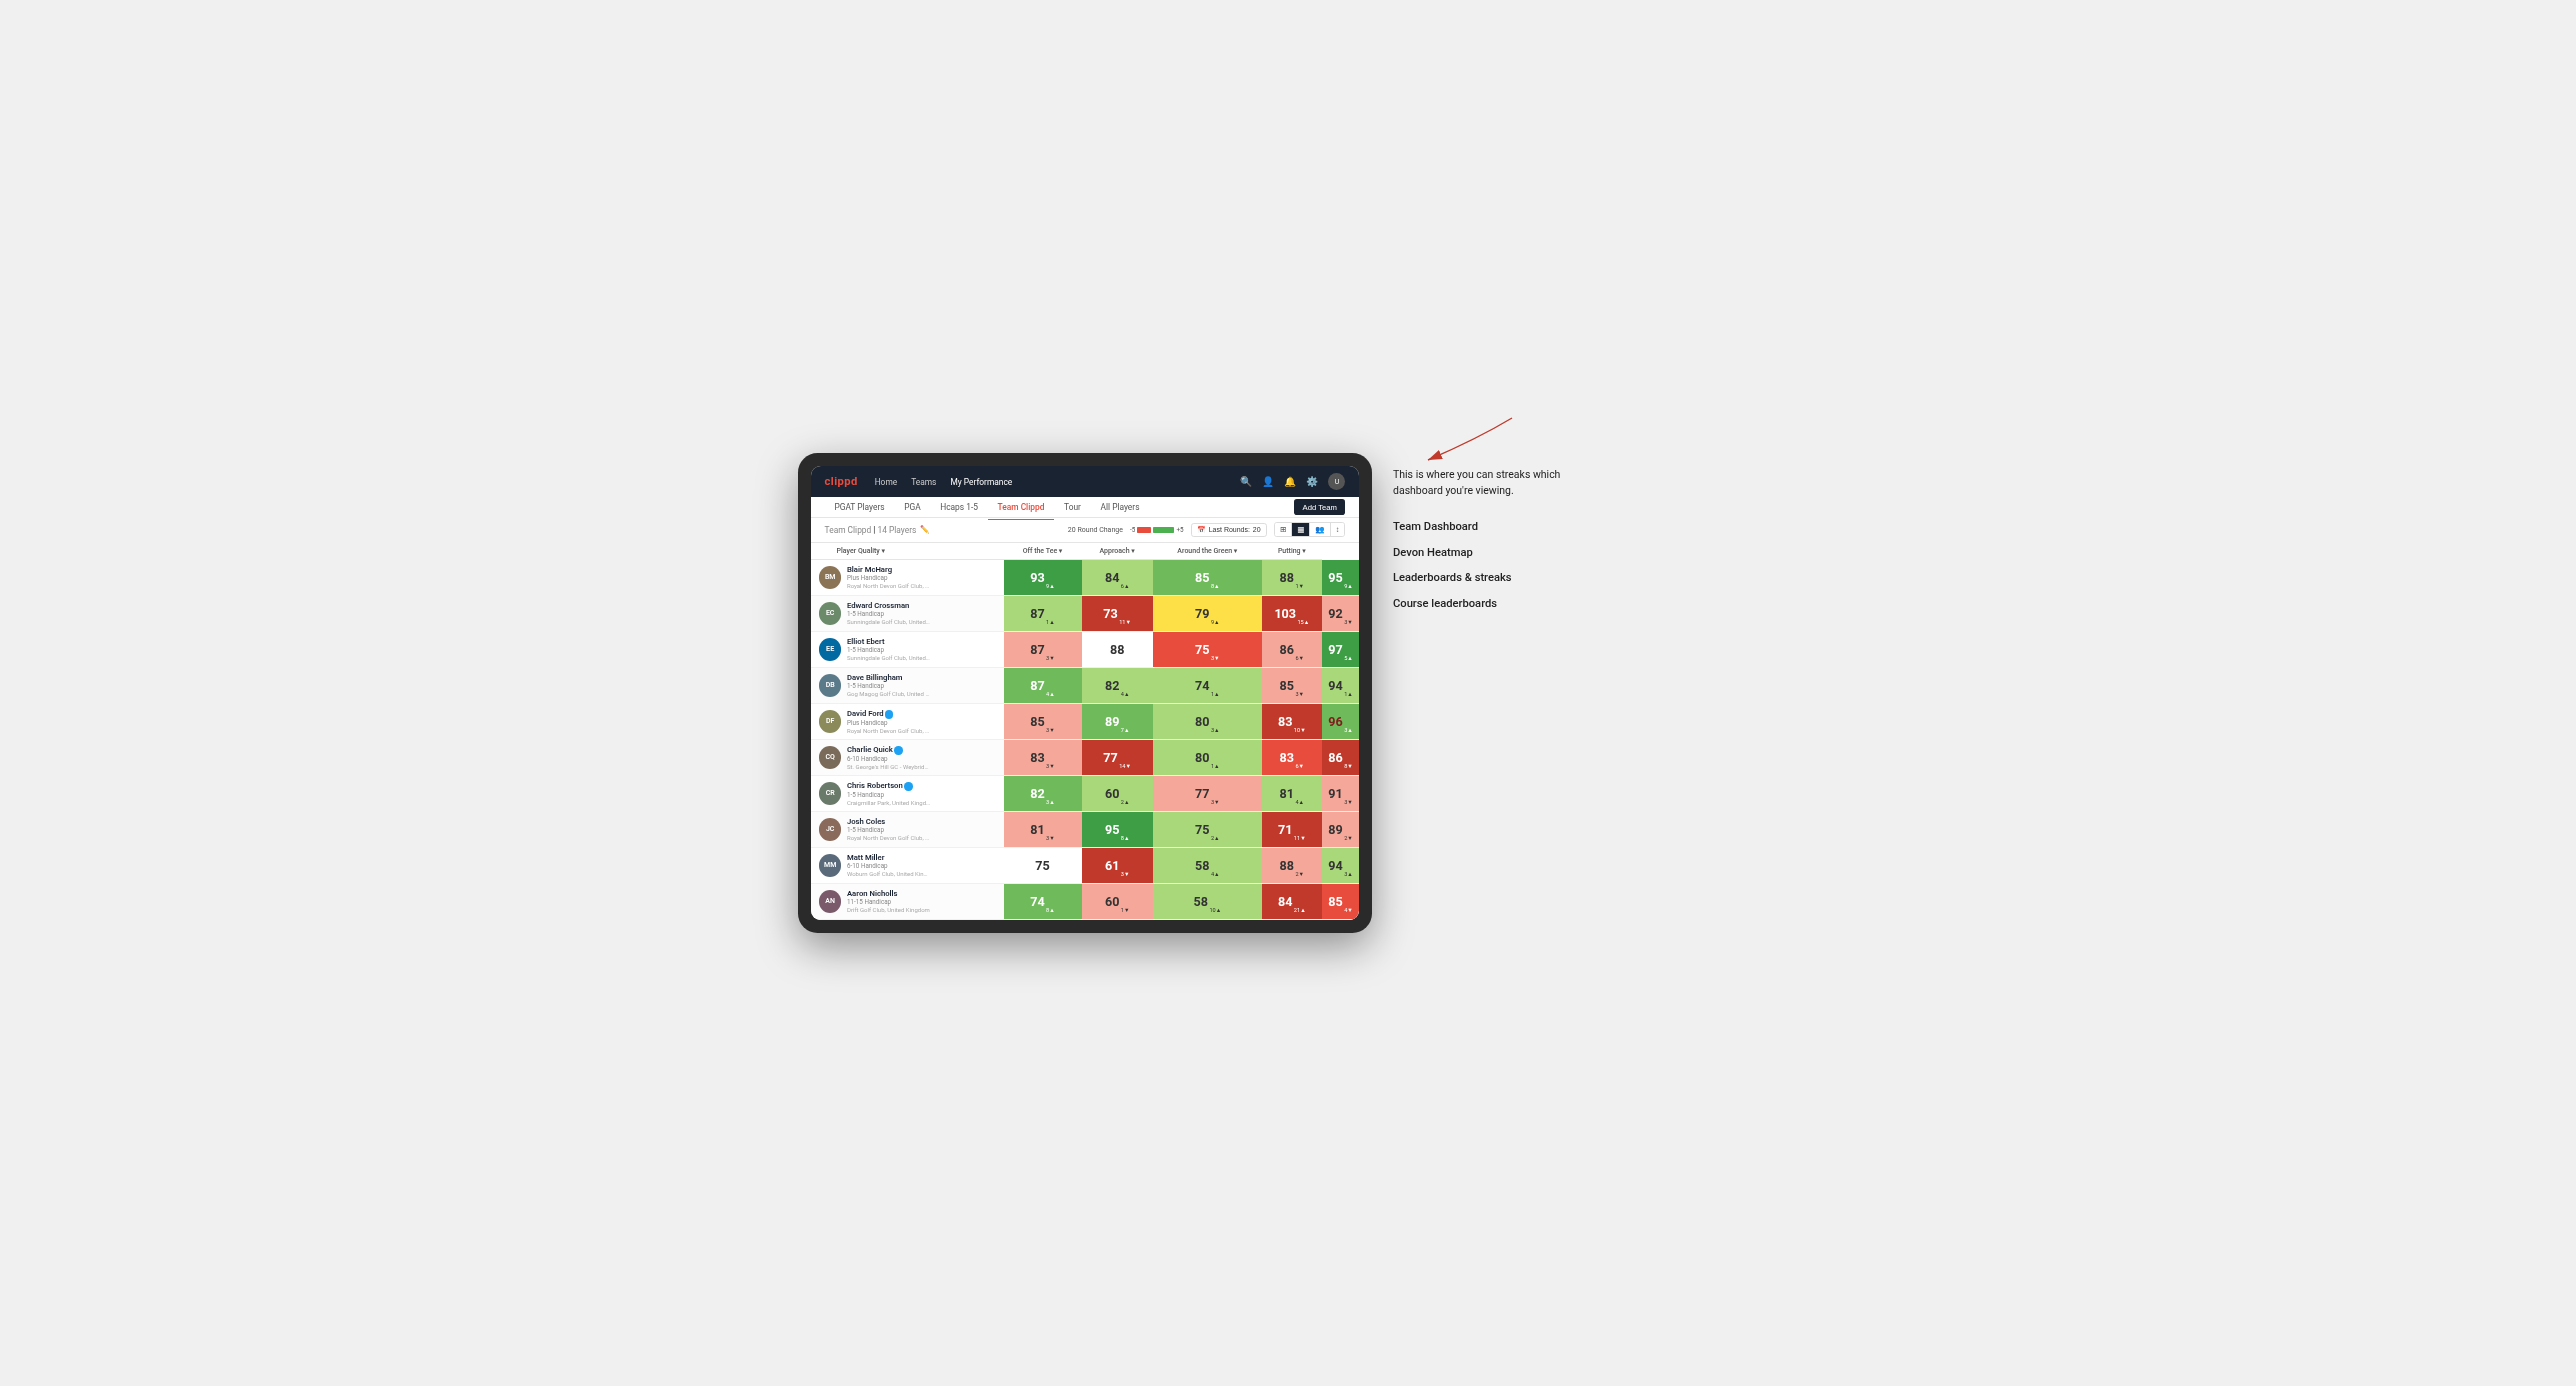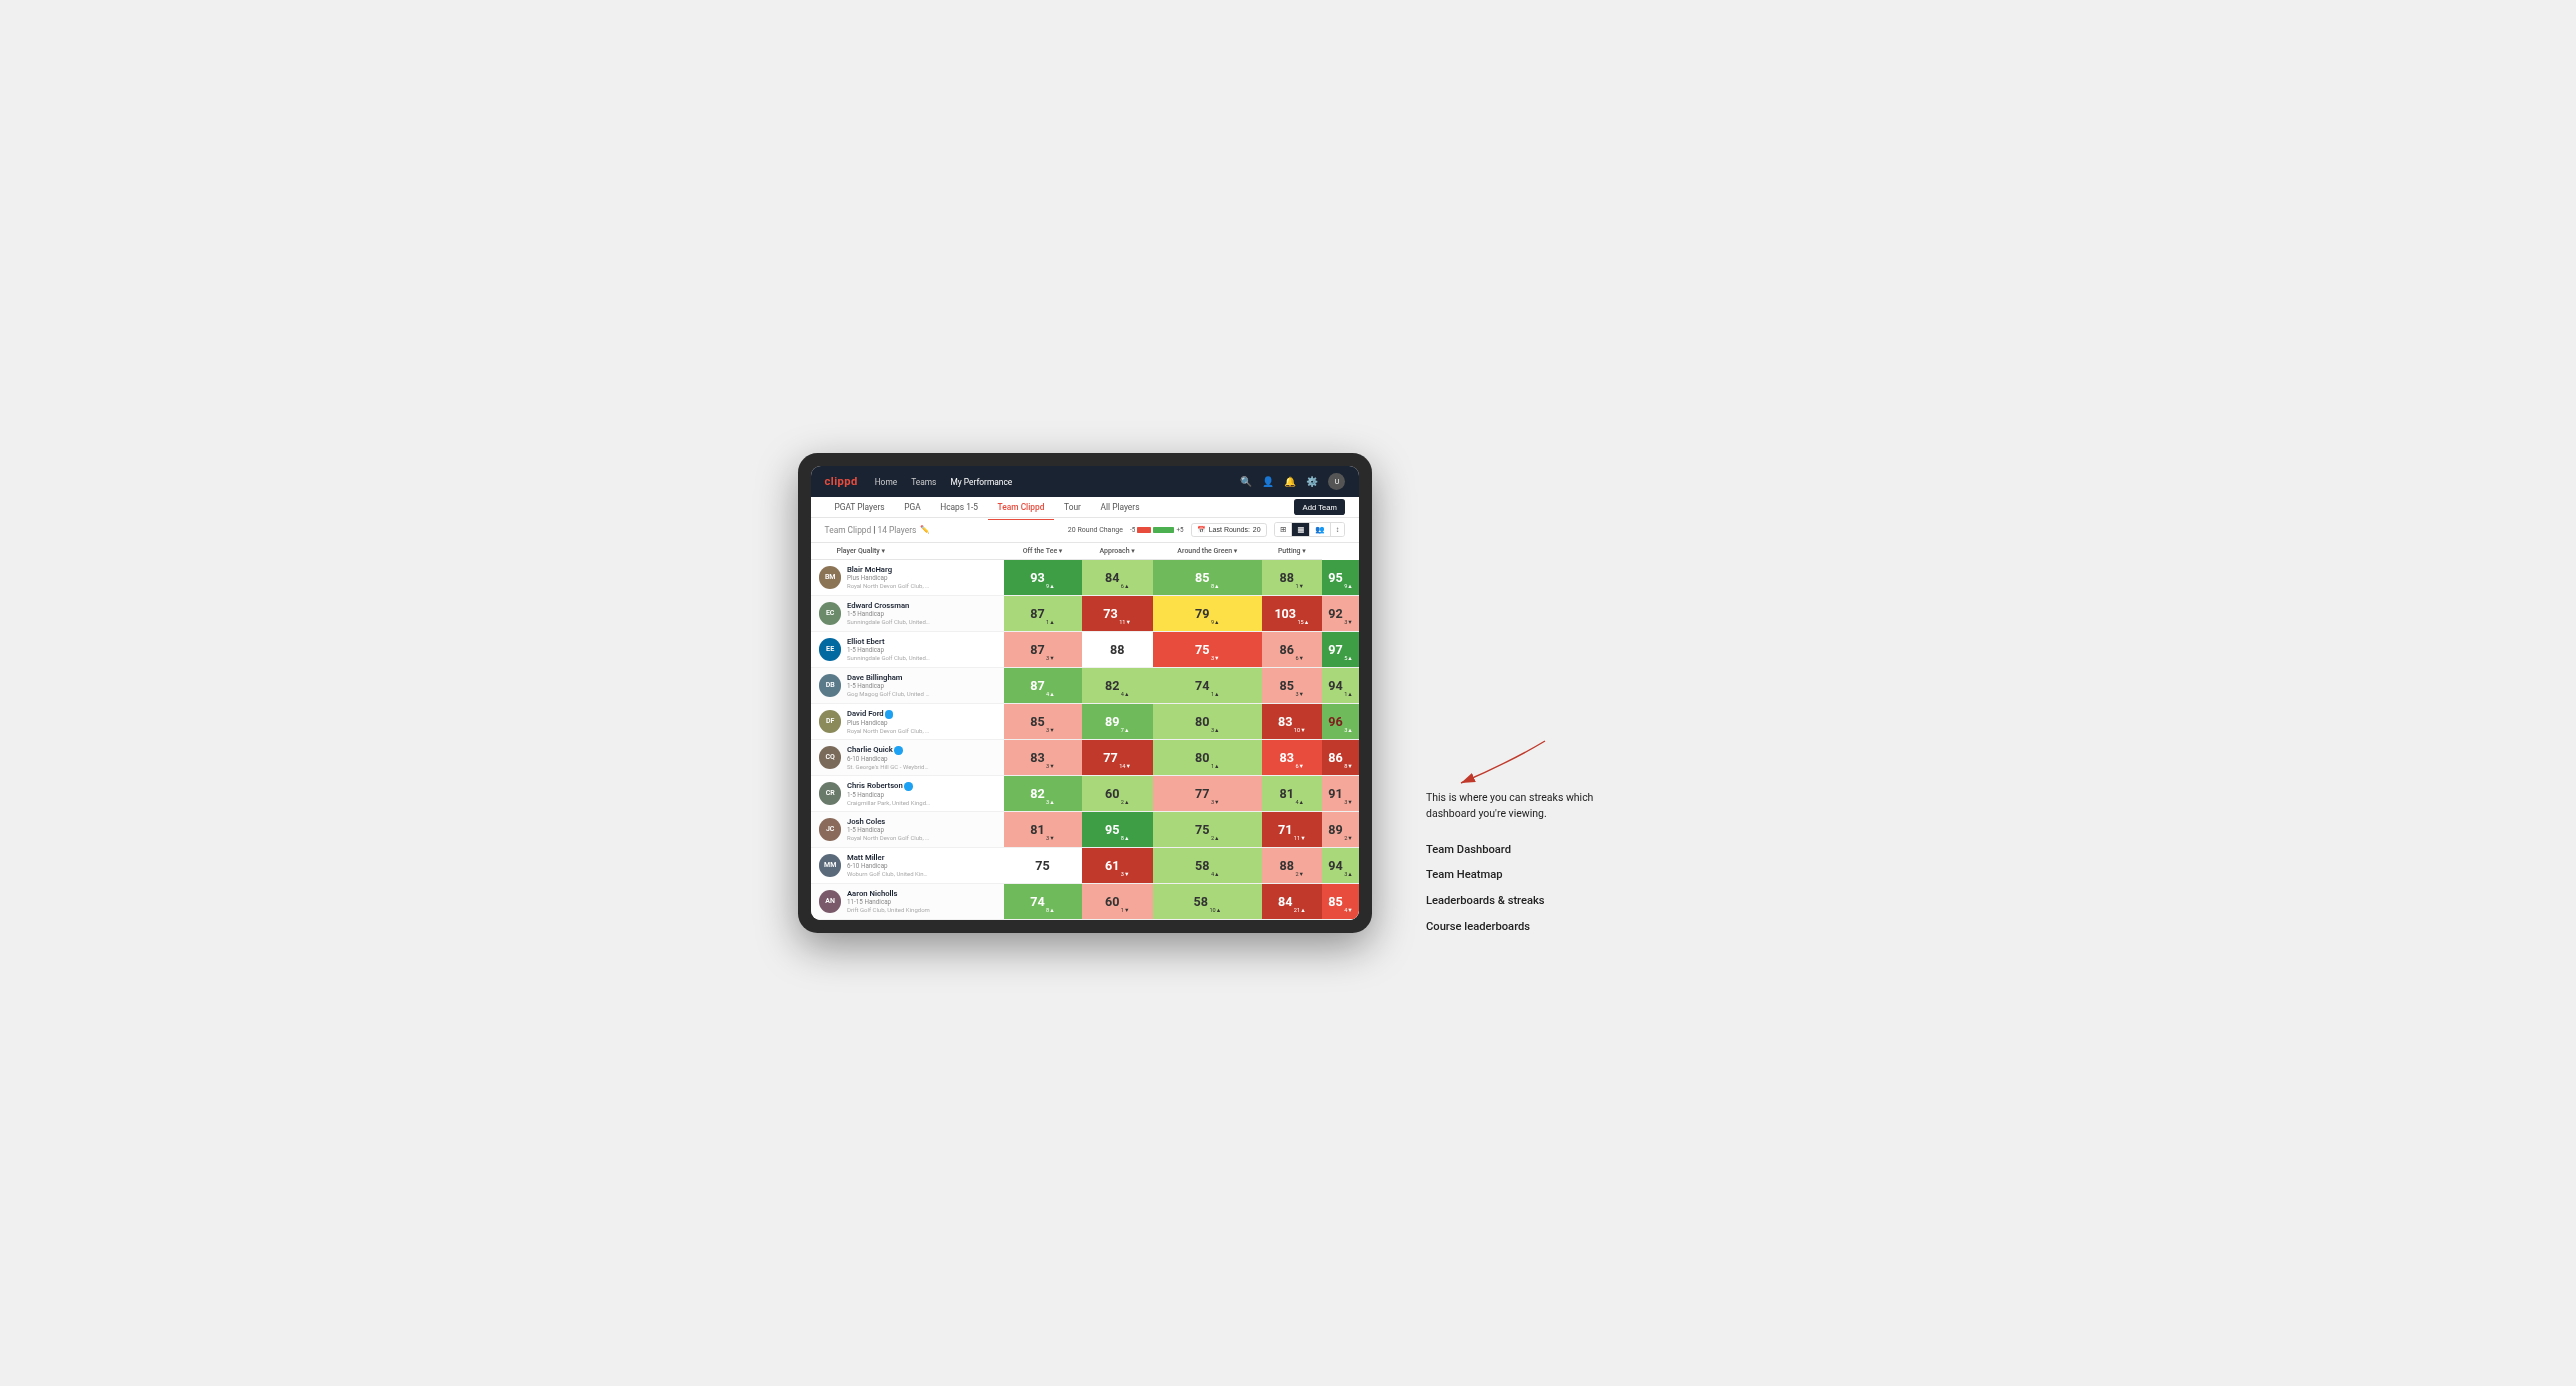--- a/index.html
+++ b/index.html
@@ -8,22 +8,22 @@
       font-family: -apple-system, BlinkMacSystemFont, 'Segoe UI', Roboto, sans-serif;
       display: flex;
       align-items: center;
       justify-content: center;
       min-height: 100vh;
       padding: 14px;
     }
 
     .outer-wrapper {
       display: flex;
-      align-items: flex-end;
-      gap: 54px;
+      align-items: flex-start;
+      gap: 21px;
       width: 100%;
       max-width: 980px;
     }
 
     
     .tablet-frame {
       background: #2a2a2a;
       border-radius: 19.6px;
       padding: 12.6px;
       box-shadow: 0 14px 42px rgba(0,0,0,0.4);
@@ -907,20 +907,20 @@
           <polygon points="0 0, 10 3.5, 0 7" fill="#c0392b"></polygon>
         </marker>
       </defs>
       <path d="M 200 10 Q 150 40 80 70" stroke="#c0392b" stroke-width="2" fill="none" marker-end="url(#arrowhead)"></path>
     </svg>
 
     <p class="annotation-text">This is where you can streaks which dashboard you're viewing.</p>
 
     <ul class="annotation-list">
       <li class="annotation-item">Team Dashboard</li>
-      <li class="annotation-item">Team Heatmap</li>
+      <li class="annotation-item">Devon Heatmap</li>
       <li class="annotation-item">Leaderboards &amp; streaks</li>
       <li class="annotation-item">Course leaderboards</li>
     </ul>
   </div>
 
 </div>
 
 
 </body></html>

